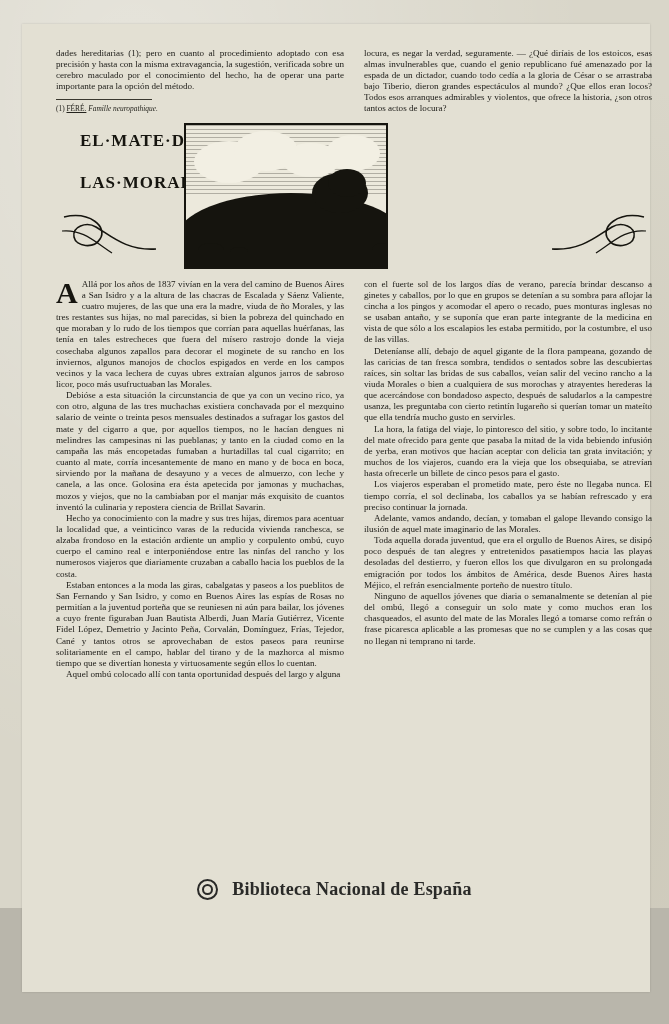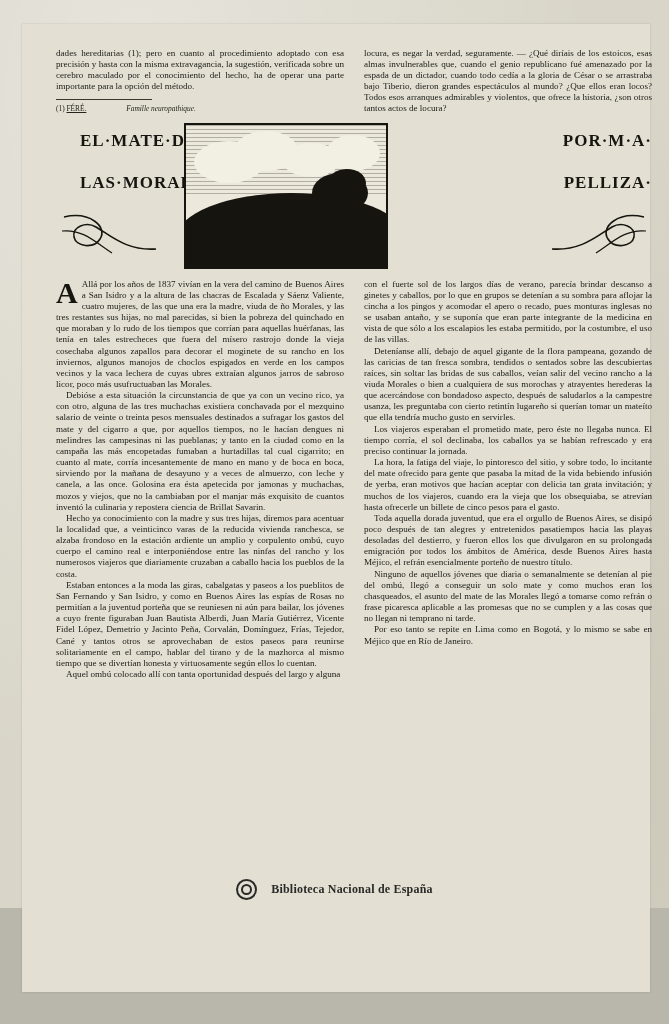--- a/index.html
+++ b/index.html
@@ -63,21 +63,21 @@
     height: 1px;
     background: #3a382f;
     margin: 7px 0 4px 0;
   }
   .footnote {
     font-size: 7.4px;
     line-height: 9px;
     color: #24231d;
   }
   .footnote .sc { font-variant: small-caps; text-decoration: underline; }
-  .footnote i { font-style: italic; margin-left: 38px; }
+  .footnote i { font-style: italic; }
   
   .band {
     position: relative;
     width: 596px;
     height: 152px;
     margin-top: 8px;
   }
   .illus {
     position: absolute;
     left: 128px;
@@ -206,21 +206,21 @@
     color: #16150f;
   }
   
   .watermark {
     position: absolute;
     left: 0;
     right: 0;
     bottom: 8px;
     text-align: left;
     font-family: "Liberation Serif", serif;
-    font-size: 12px;
+    font-size: 18px;
     font-weight: bold;
     color: #2a2a28;
     letter-spacing: 0.2px;
     display: flex;
     align-items: center;
     justify-content: center;
     gap: 14px;
   }
   .wm-logo {
     display: inline-block;
@@ -282,24 +282,20 @@
           <div class="hill"></div>
           <div class="tree-crown"></div>
           <div class="tree-crown2"></div>
           <div class="tree-trunk"></div>
           <div class="ground"></div>
           <div class="tuft t1"></div>
           <div class="tuft t2"></div>
           <div class="tuft t3"></div>
         </div>
 
-        <div class="title-right">
-          <div class="tr1">POR·M·A·</div>
-          <div class="tr2">PELLIZA·</div>
-        </div>
 
         <svg class="flourish" viewBox="0 0 118 48">
           <path d="M4 8 C 30 2, 48 18, 40 30 C 34 40, 16 38, 14 28 C 12 18, 26 12, 36 18 C 50 26, 66 42, 96 40" fill="none" stroke="#16150f" stroke-width="1.6"></path>
           <path d="M2 22 C 22 20, 34 32, 52 44" fill="none" stroke="#16150f" stroke-width="1.2"></path>
         </svg>
         <svg class="flourish-r" viewBox="0 0 118 48">
           <path d="M114 8 C 88 2, 70 18, 78 30 C 84 40, 102 38, 104 28 C 106 18, 92 12, 82 18 C 68 26, 52 42, 22 40" fill="none" stroke="#16150f" stroke-width="1.6"></path>
           <path d="M116 22 C 96 20, 84 32, 66 44" fill="none" stroke="#16150f" stroke-width="1.2"></path>
         </svg>
       </div>
@@ -308,25 +304,25 @@
         <div class="bcol">
           <p class="first"><span class="dropcap">A</span><span>Allá por los años de 1837 vivían en la vera del camino de Buenos Aires a San Isidro y a la altura de las chacras de Escalada y Sáenz Valiente, cuatro mujeres, de las que una era la madre, viuda de ño Morales, y las tres restantes sus hijas, no mal parecidas, si bien la pobreza del quinchado en que moraban y lo rudo de los tiempos que corrían para aquellas huérfanas, las tenía en tales estrecheces que fuera del mísero rastrojo donde la vieja cosechaba algunos zapallos para decorar el moginete de su rancho en los inviernos, algunos manojos de choclos espigados en verde en los campos vecinos y la vaca lechera de cuyas ubres extraían algunos jarros de sabroso licor, poco más usufructuaban las Morales.</span></p>
           <p>Debióse a esta situación la circunstancia de que ya con un vecino rico, ya con otro, alguna de las tres muchachas existiera conchavada por el mezquino salario de veinte o treinta pesos mensuales destinados a sufragar los gastos del mate y del cigarro a que, por aquellos tiempos, no le hacían dengues ni melindres las campesinas ni las pueblanas; y tanto en la ciudad como en la campaña las más encopetadas fumaban a hurtadillas tal cual cigarrito; en cuanto al mate, corría incesantemente de mano en mano y de boca en boca, sirviendo por la mañana de desayuno y a veces de almuerzo, con leche y canela, a las once. Golosina era ésta apetecida por jamonas y muchachas, mozos y viejos, que no la cambiaban por el manjar más exquisito de cuantos inventó la culinaria y repostera ciencia de Brillat Savarin.</p>
           <p>Hecho ya conocimiento con la madre y sus tres hijas, diremos para acentuar la localidad que, a veinticinco varas de la reducida vivienda ranchesca, se alzaba frondoso en la estación ardiente un amplio y corpulento ombú, cuyo cuerpo el camino real e interponiéndose entre las ninfas del rancho y los numerosos viajeros que diariamente cruzaban a caballo hacia los pueblos de la costa.</p>
           <p>Estaban entonces a la moda las giras, cabalgatas y paseos a los pueblitos de San Fernando y San Isidro, y como en Buenos Aires las espías de Rosas no permitían a la juventud porteña que se reuniesen ni aún para bailar, los jóvenes a cuyo frente figuraban Juan Bautista Alberdi, Juan María Gutiérrez, Vicente Fidel López, Demetrio y Jacinto Peña, Corvalán, Domínguez, Frías, Tejedor, Cané y tantos otros se aprovechaban de estos paseos para reunirse solitariamente en el campo, hablar del tirano y de la mazhorca al mismo tiempo que se divertían honesta y virtuosamente según ellos lo cuentan.</p>
           <p>Aquel ombú colocado allí con tanta oportunidad después del largo y alguna</p>
         </div>
         <div class="bcol">
           <p class="first">con el fuerte sol de los largos días de verano, parecía brindar descanso a ginetes y caballos, por lo que en grupos se detenían a su sombra para aflojar la cincha a los pingos y acomodar el apero o recado, pues monturas inglesas no se usaban antaño, y se suponía que eran parte integrante de la medicina en vista de que sólo a los escalapios les estaba permitido, por la costumbre, el uso de las villas.</p>
           <p>Deteníanse allí, debajo de aquel gigante de la flora pampeana, gozando de las caricias de tan fresca sombra, tendidos o sentados sobre las descubiertas raíces, sin soltar las bridas de sus caballos, veían salir del vecino rancho a la viuda Morales o bien a cualquiera de sus morochas y atrayentes herederas la que acercándose con bondadoso aspecto, después de saludarlos a la campestre usanza, les preguntaba con cierto retintín lugareño si querían tomar un mateíto que ella tendría mucho gusto en servirles.</p>
+          <p>La hora, la fatiga del viaje, lo pintoresco del sitio, y sobre todo, lo incitante del mate ofrecido para gente que pasaba la mitad de la vida bebiendo infusión de yerba, eran motivos que hacían aceptar con delicia tan grata invitación; y muchos de los viajeros, cuando era la vieja que los obsequiaba, se atrevían hasta ofrecerle un billete de cinco pesos para el gasto.</p>
           <p>Los viajeros esperaban el prometido mate, pero éste no llegaba nunca. El tiempo corría, el sol declinaba, los caballos ya se habían refrescado y era preciso continuar la jornada.</p>
-          <p>La hora, la fatiga del viaje, lo pintoresco del sitio, y sobre todo, lo incitante del mate ofrecido para gente que pasaba la mitad de la vida bebiendo infusión de yerba, eran motivos que hacían aceptar con delicia tan grata invitación; y muchos de los viajeros, cuando era la vieja que los obsequiaba, se atrevían hasta ofrecerle un billete de cinco pesos para el gasto.</p>
+          <p>Adelante, vamos andando, decían, y tomaban el galope llevando consigo la ilusión de aquel mate imaginario de las Morales.</p>
           <p>Toda aquella dorada juventud, que era el orgullo de Buenos Aires, se disipó poco después de tan alegres y entretenidos pasatiempos hacia las playas desoladas del destierro, y fueron ellos los que divulgaron en su prolongada emigración por todos los ámbitos de América, desde Buenos Aires hasta Méjico, el refrán esencialmente porteño de nuestro título.</p>
           <p>Ninguno de aquellos jóvenes que diaria o semanalmente se detenían al pie del ombú, llegó a conseguir un solo mate y como muchos eran los chasqueados, el asunto del mate de las Morales llegó a tomarse como refrán o frase picaresca aplicable a las promesas que no se cumplen y a las cosas que no llegan ni temprano ni tarde.</p>
-          <p>Por eso tanto se repite en Lima como en Bogotá, y lo mismo se sabe en Méjico que en Río de Janeiro.</p>
         </div>
       </div>
 
     </div>
     <div class="fade-bottom"></div>
   </div>
 
   <div class="watermark">
     <span class="wm-logo"></span>
     <span>Biblioteca Nacional de España</span>

